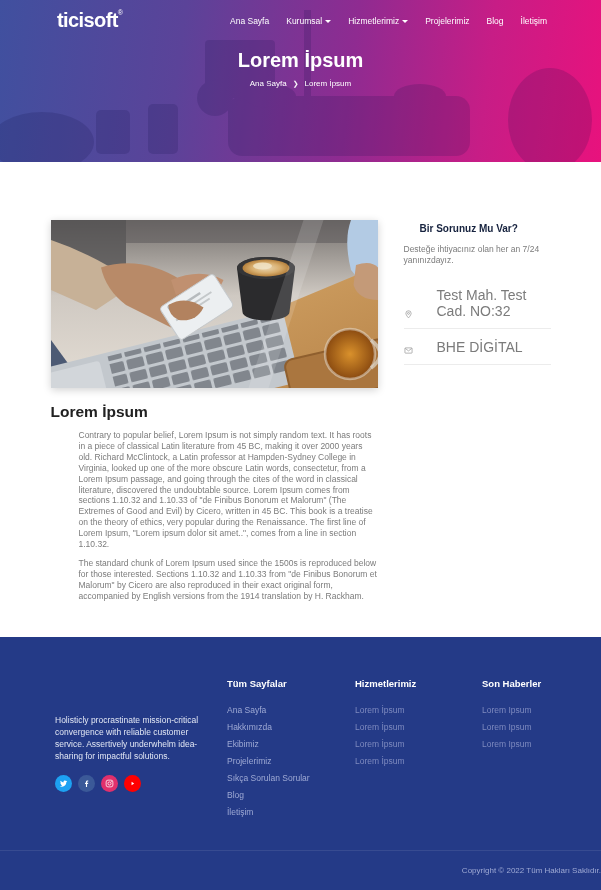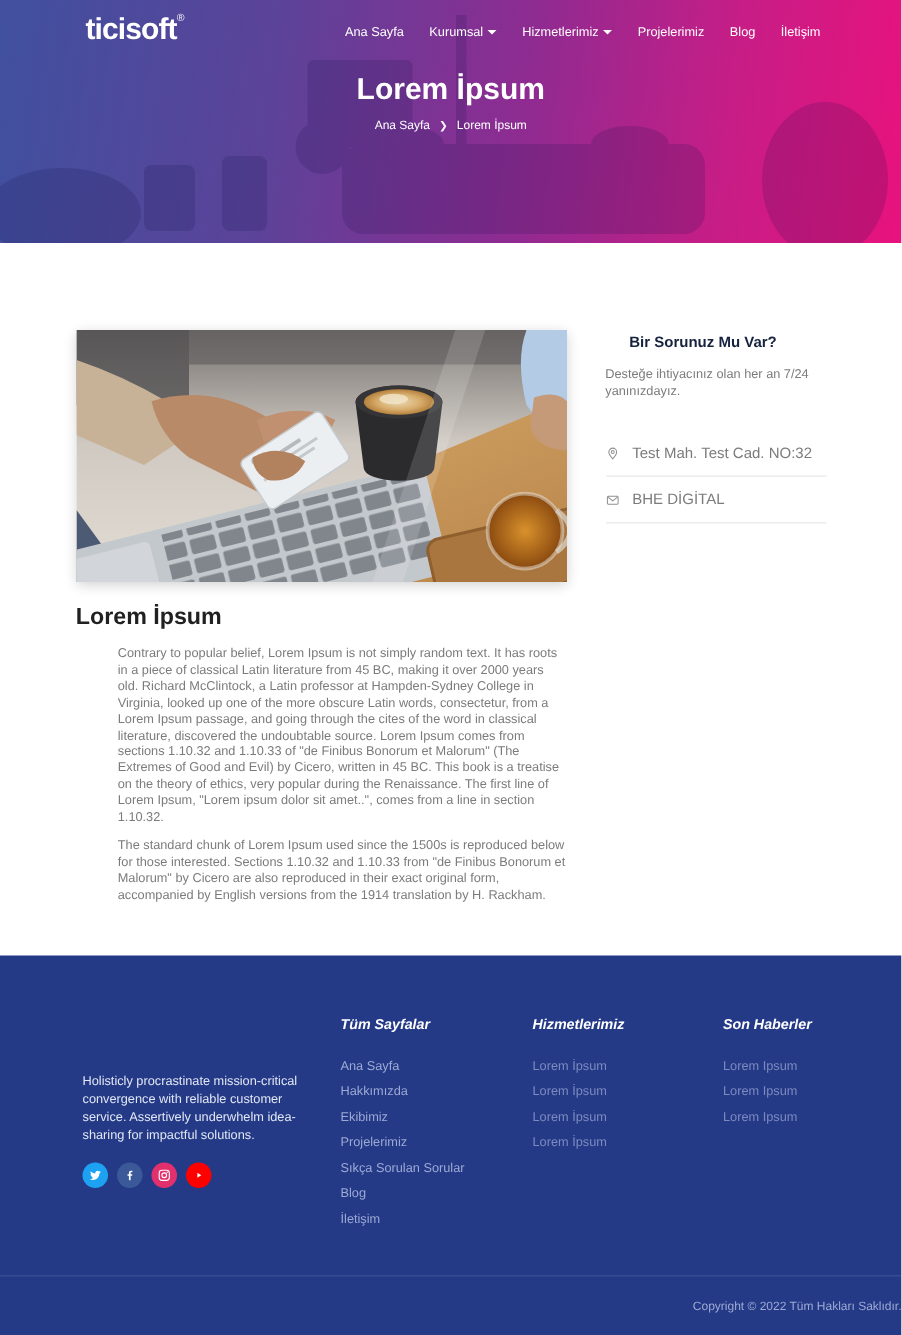--- a/index.html
+++ b/index.html
@@ -31,36 +31,36 @@
   main { height:475px; }
   .cols { display:flex; gap:26px; width:500px; margin:0 auto; padding-top:58px; }
   .col-left { width:327px; }
   .col-right { width:147px; }
   .article-image { width:327px; height:168px; box-shadow:0 2px 8px rgba(0,0,0,.18); }
   .article-image svg { display:block; }
   .article-heading { margin:15px 0 9px; font-size:15.5px; color:#212121; }
   .body-text { font-size:8.5px; line-height:10.9px; color:#7b7b7b; margin-bottom:8px;margin-left:28px; }
 
   .aside-heading { font-size:10px; color:#16223e; margin:3px 16px 10px; }
-  .aside-desc { font-size:8.5px; line-height:11px; color:#7b7b7b; margin-bottom:20px; }
+  .aside-desc { font-size:8.5px; line-height:11px; color:#7b7b7b; margin-bottom:10px; }
   .contact-list { list-style:none; }
-  .contact-item { display:flex; align-items:center; gap:9px; padding:10.5px 0 9px;
-    border-bottom:1px solid #ececec; font-size:10px; color:#7b7b7b; }
+  .contact-item { display:flex; align-items:flex-end; gap:24px; padding:10.5px 0 9px;
+    border-bottom:1px solid #ececec; font-size:14px; color:#7b7b7b; }
   .contact-item svg { width:9px; height:9px; flex:none; color:#8f8f8f; }
 
   
   footer { height:253px; background:#243a87; display:flex; flex-direction:column; }
   .footer-grid { display:grid; grid-template-columns:172px 128px 127px 1fr;
     padding:41px 0 0 55px; width:553px; }
   .footer-about p { margin-top:36px; padding-right:14px; font-size:8.5px; line-height:12px; color:#e2e7f4; }
   .social { display:flex; gap:6px; margin-top:13px; }
   .social a { width:17px; height:17px; border-radius:50%; display:flex; align-items:center;
     justify-content:center; cursor:pointer; }
   .social svg { width:9px; height:9px; display:block; }
-  .footer-col h4 { font-size:9.5px; color:#fff; margin-bottom:16px; font-weight:bold;font-style:italic; }
+  .footer-col h4 { font-size:9.5px; color:#fff; margin-bottom:16px; font-weight:bold; }
   .footer-col a { display:block; font-size:8.5px; margin-bottom:7px; text-decoration:none; cursor:pointer; }
   .fcol-bright a { color:#9ea9d4; }
   .fcol-dim a { color:#7e8abf; }
   .footer-bottom { margin-top:auto; border-top:1px solid rgba(255,255,255,.09); height:40px;
     display:flex; align-items:center; justify-content:flex-end; font-size:8px; color:#9ea9d4; }
 </style>
 </head>
 <body>
 
 <header class="hero">

